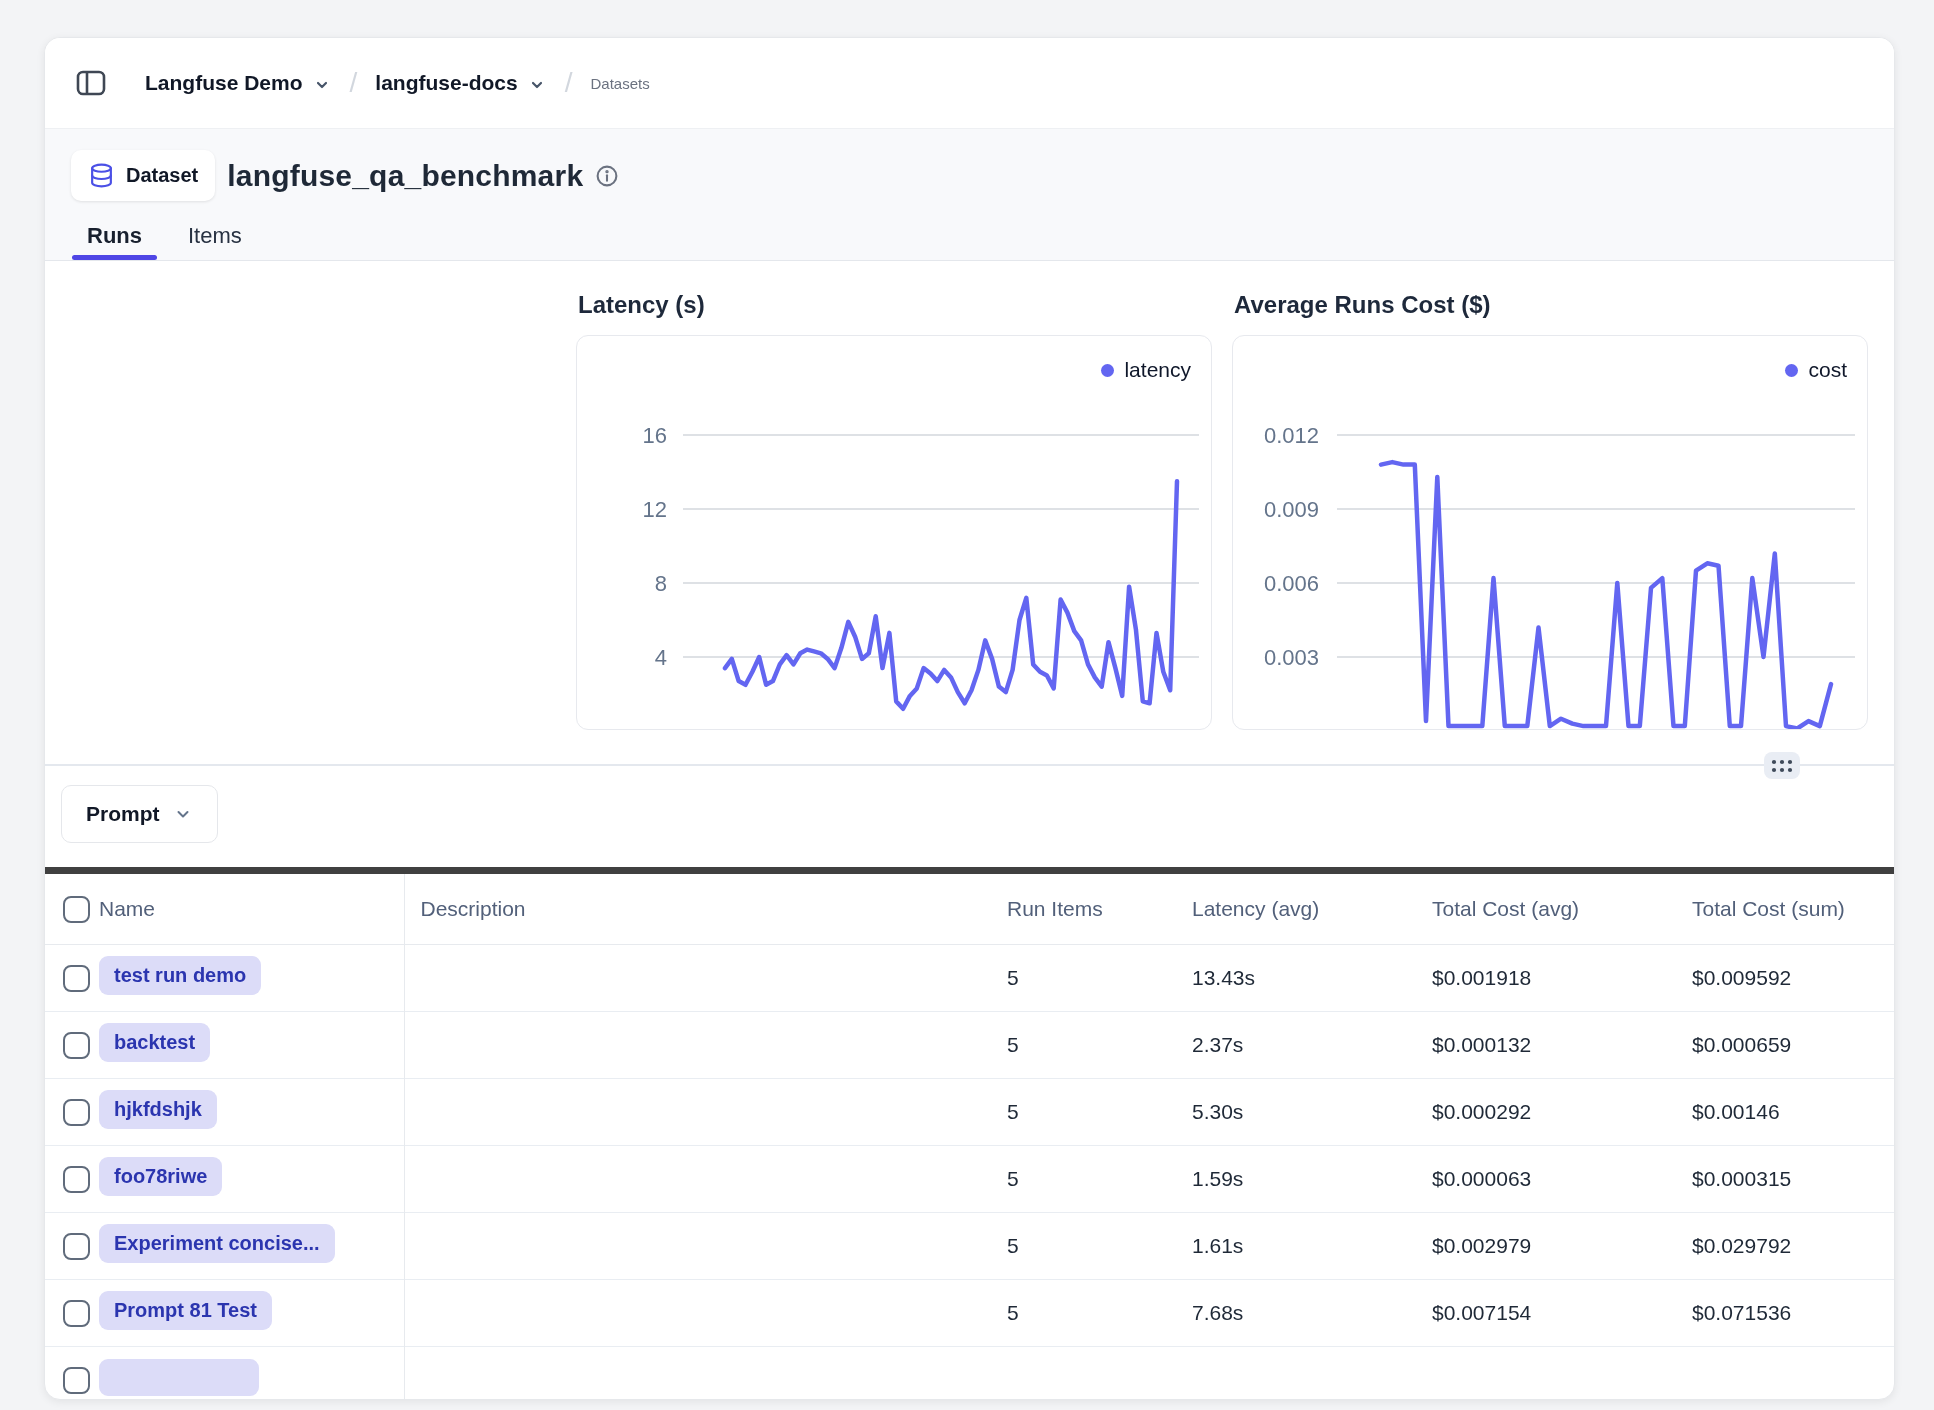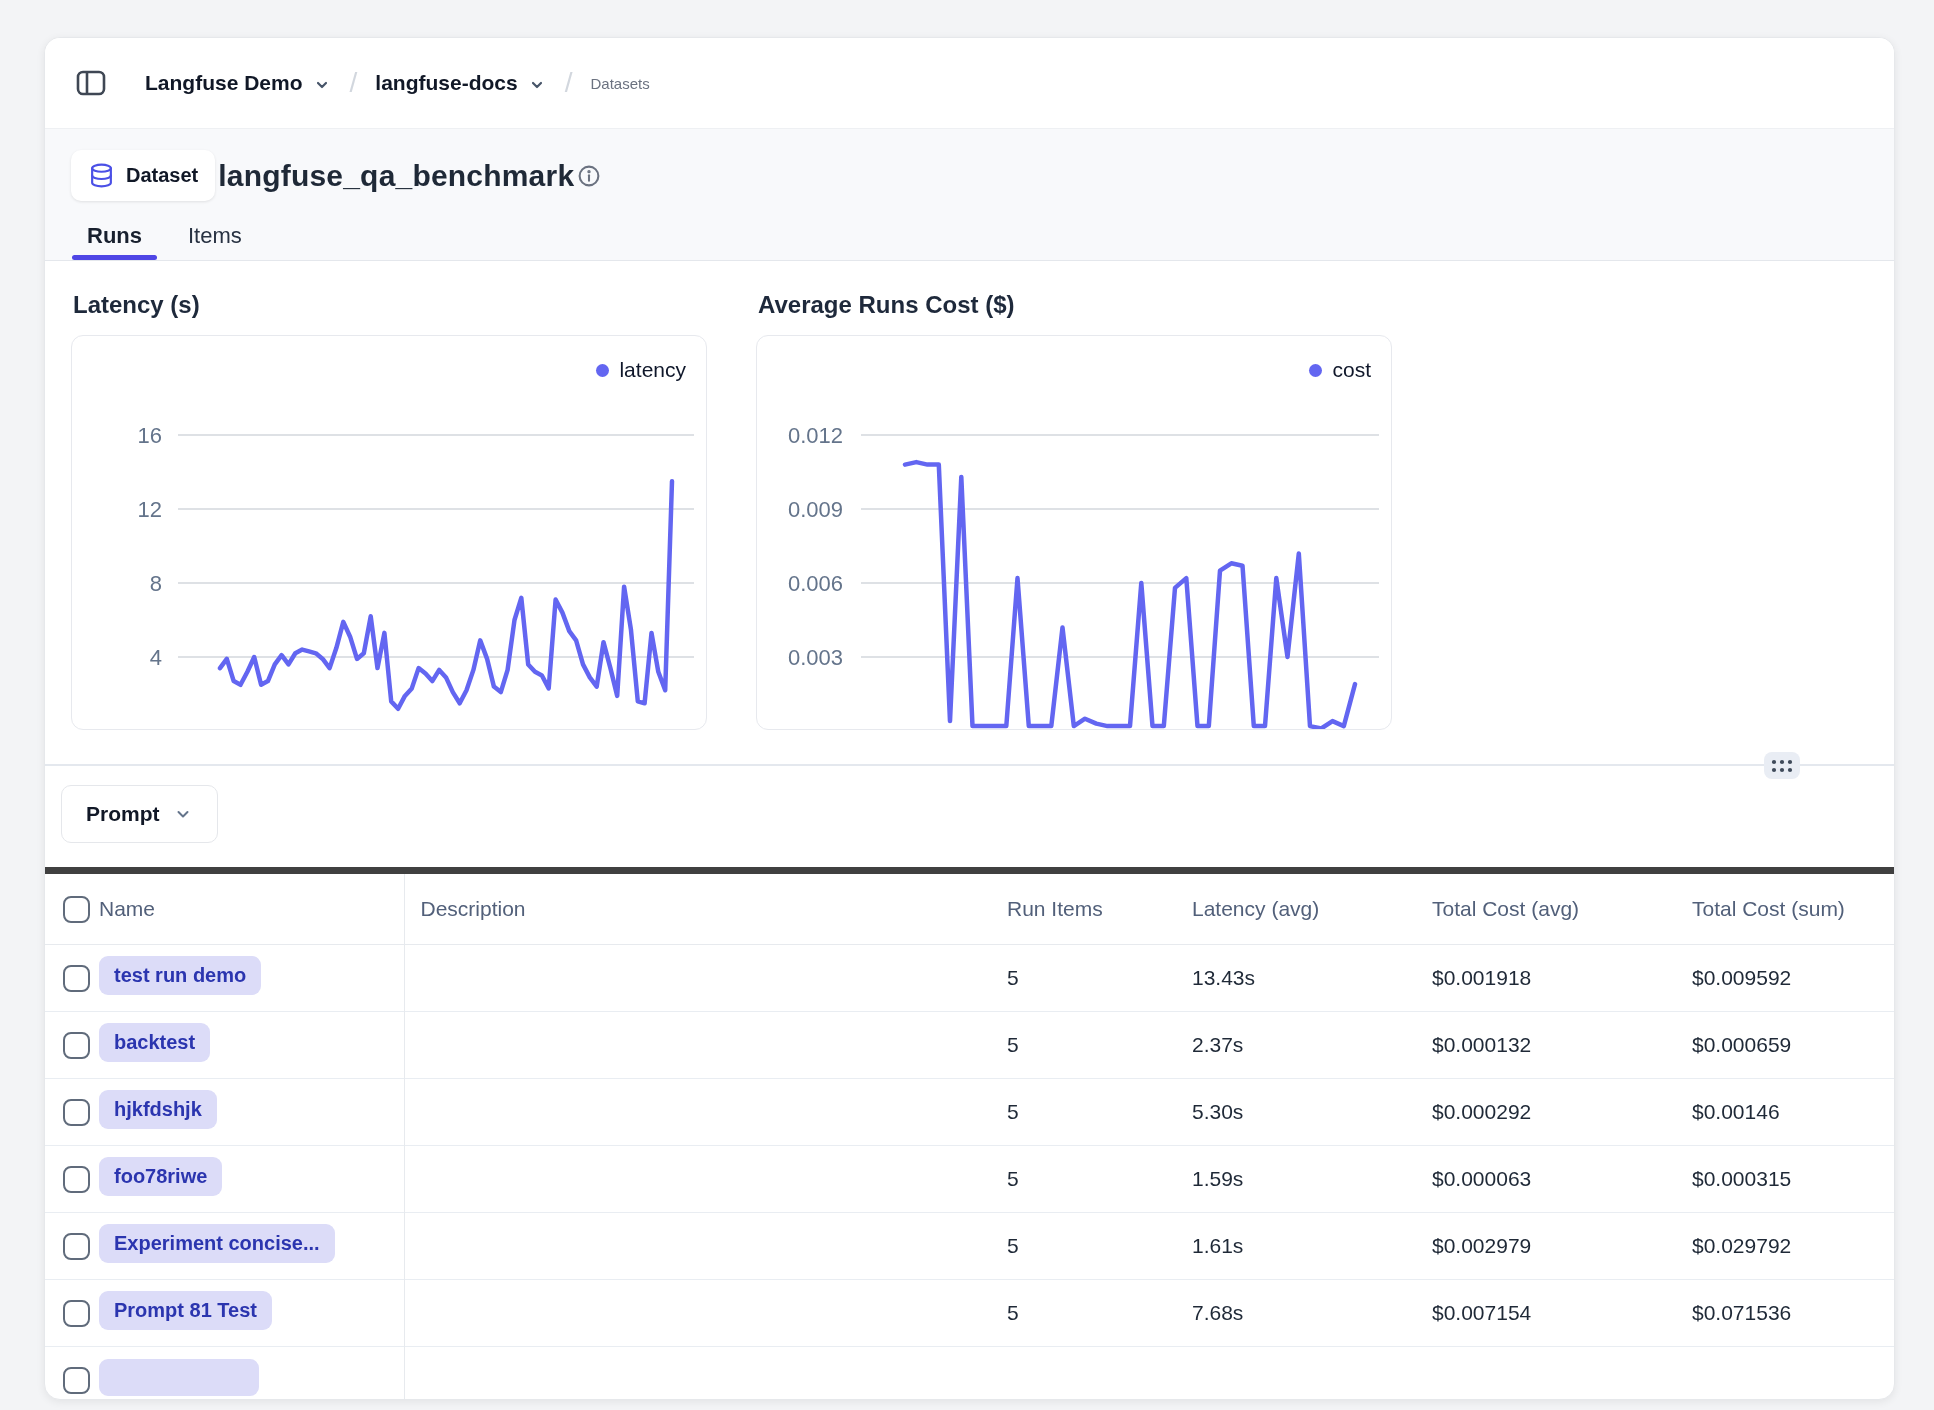--- a/index.html
+++ b/index.html
@@ -11,30 +11,30 @@
   }
   
   .topbar { height:90px; display:flex; align-items:center; padding:0 26px; background:#fff; }
   .panel-btn { width:40px; height:40px; display:flex; align-items:center; justify-content:center; border-radius:8px; cursor:pointer; margin-right:34px; }
   .crumb { display:flex; align-items:center; gap:9px; font-size:21px; font-weight:600; color:#111827; cursor:pointer;text-align:center; }
   .crumb .chev { margin-top:3px; }
   .slash { font-size:28px; font-weight:300; color:#d2d7de; margin:0 18px; }
   .crumb-muted { font-size:15px; color:#6b7280; font-weight:400; }
   
   .pagehead { background:#f8f9fb; border-top:1px solid #eef0f3; border-bottom:1px solid #e4e7ec; padding:21px 26px 0; }
-  .title-row { display:flex; align-items:center; gap:3px; }
+  .title-row { display:flex; align-items:center; gap:12px; }
   .ds-badge { display:flex; align-items:center; gap:11px; background:#fff; border-radius:10px; padding:12px 17px; box-shadow:0 1px 3px rgba(0,0,0,.10); }
   .ds-badge span { font-size:20px; font-weight:700; color:#111827; }
   .page-title { font-size:30px; font-weight:700; color:#1f2937; letter-spacing:.2px; }
   .tabs { display:flex; gap:46px; margin-top:22px; padding-left:16px; }
   .tab { position:relative; font-size:22px; font-weight:600; color:#18202e; padding-bottom:11px; cursor:pointer; }
   .tab.active::after { content:""; position:absolute; left:-15px; right:-15px; bottom:0; height:5px; border-radius:3px; background:#4f46e5; }
   .tab.inactive { color:#283242; font-weight:500; }
   
-  .charts { display:flex; gap:49px; padding:30px 26px 0; background:#fff; }
+  .charts { display:flex; gap:20px; padding:30px 26px 0; background:#fff;justify-content:flex-end; }
   .chart-block { width:636px; }
   .chart-title { font-size:24px; font-weight:600; color:#1e293b; margin:0 0 16px 2px; }
   .chart-card { position:relative; width:636px; height:395px; border:1.5px solid #e7e9ee; border-radius:12px; overflow:hidden; background:#fff; }
   .legend { position:absolute; top:22px; right:20px; display:flex; align-items:center; gap:10px; }
   .legend .dot { width:13px; height:13px; border-radius:50%; background:#6366f1; }
   .legend .lbl { font-size:21px; color:#0f172a; }
   .chart-card svg { position:absolute; inset:0; }
   
   .split { position:relative; margin-top:34px; border-top:2px solid #e4e8ee; }
   .grip { position:absolute; top:-14px; right:94px; width:36px; height:27px; background:#e9edf4; border-radius:8px; display:flex; align-items:center; justify-content:center; cursor:grab; }

